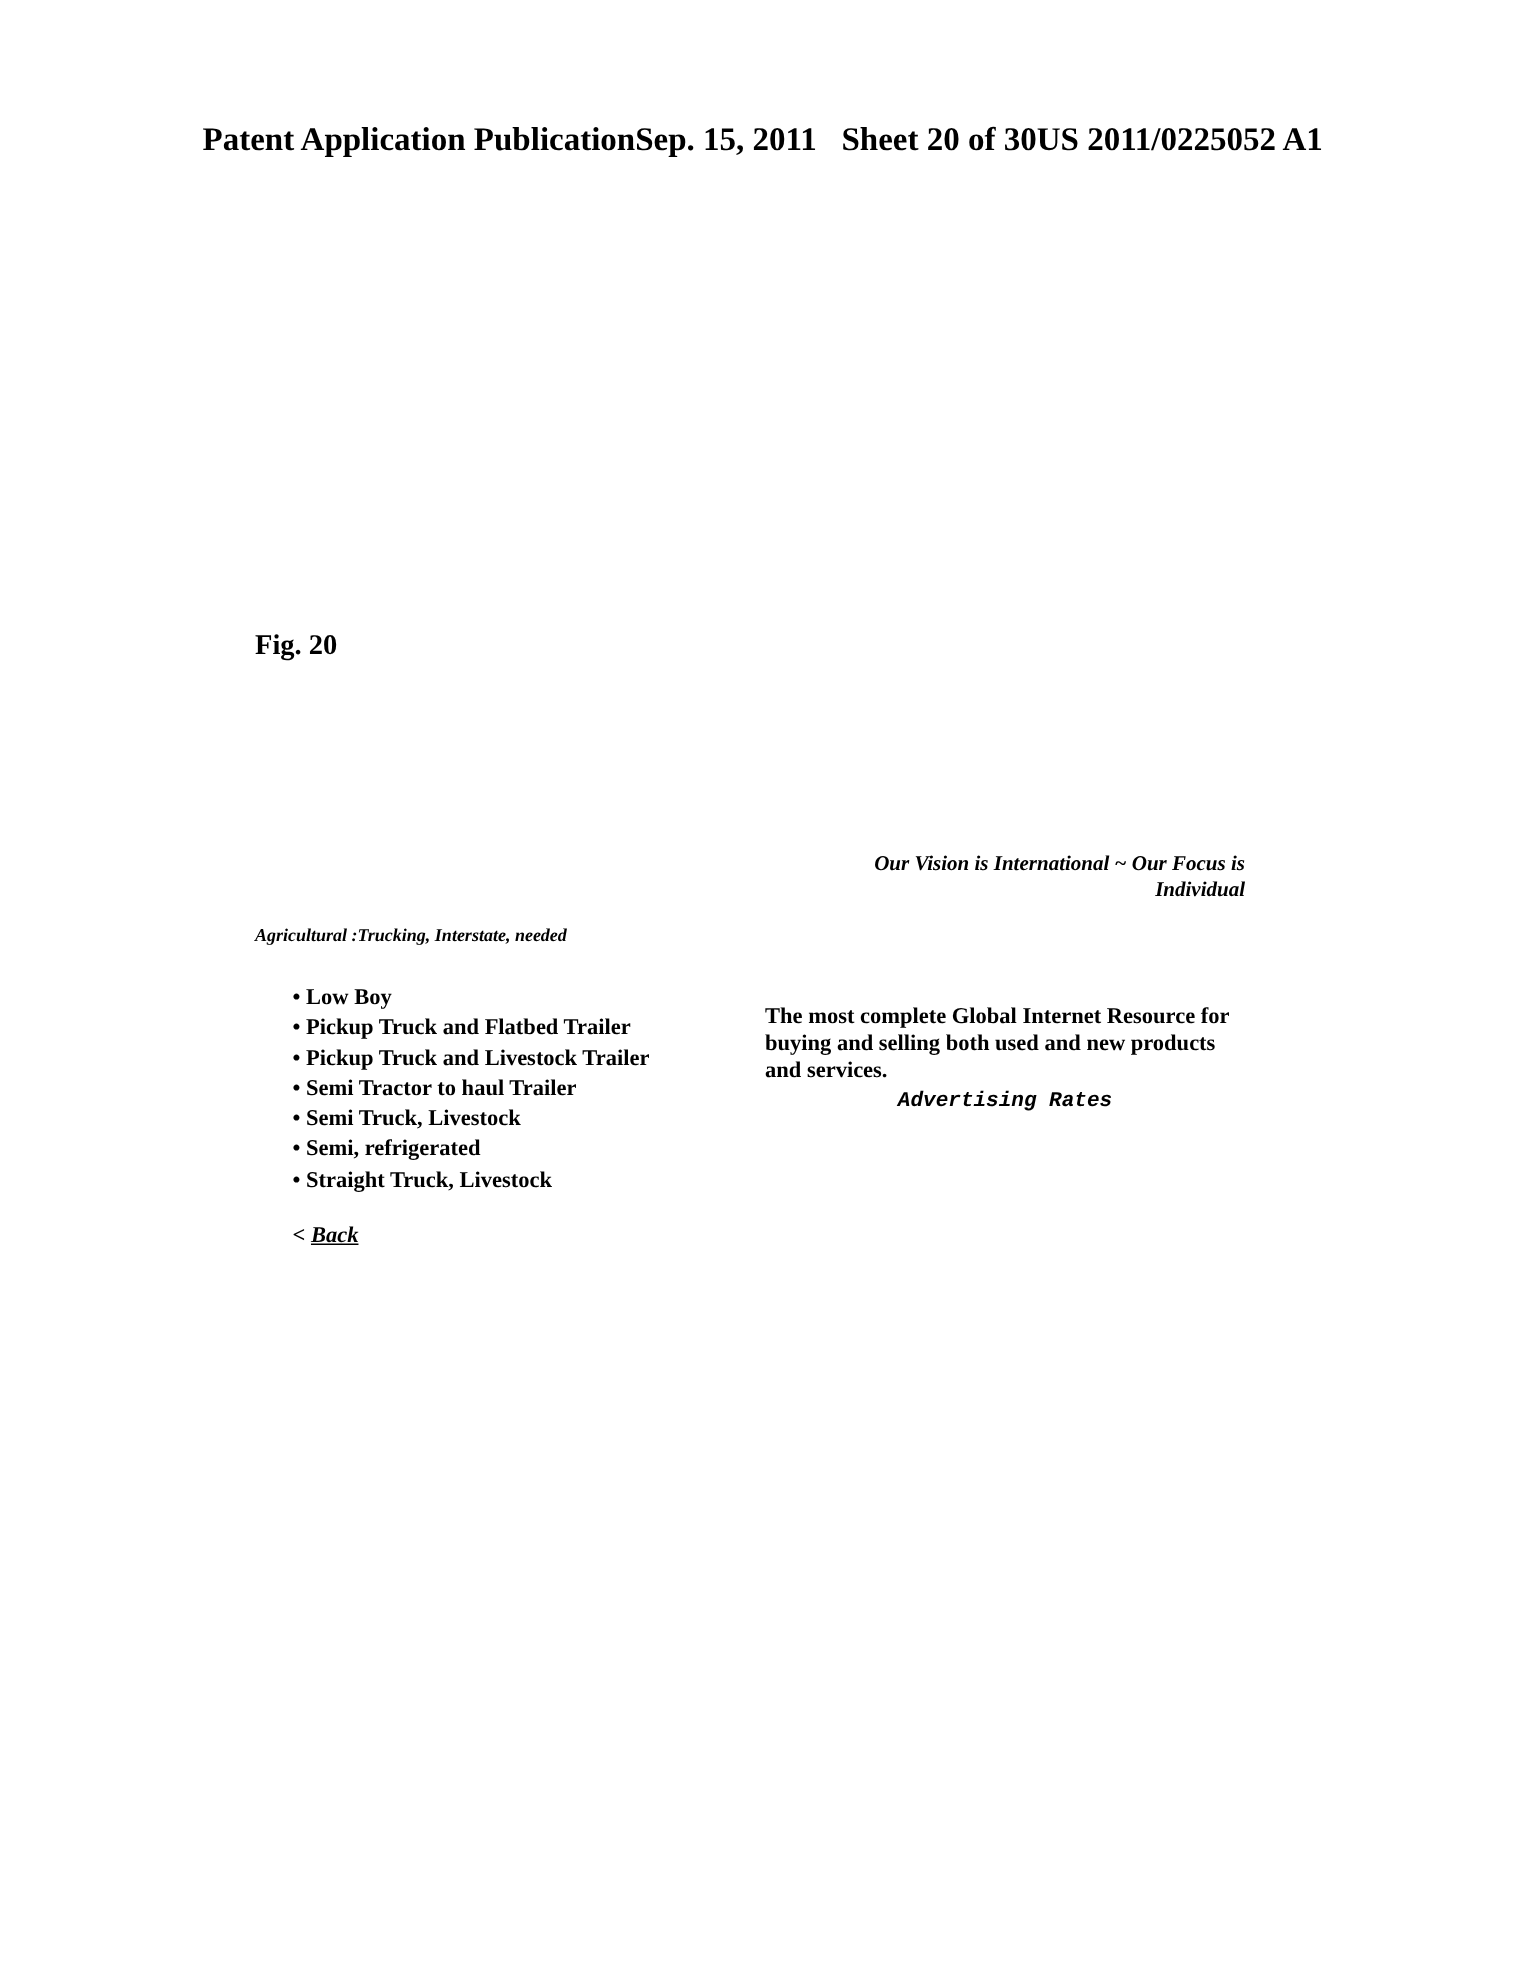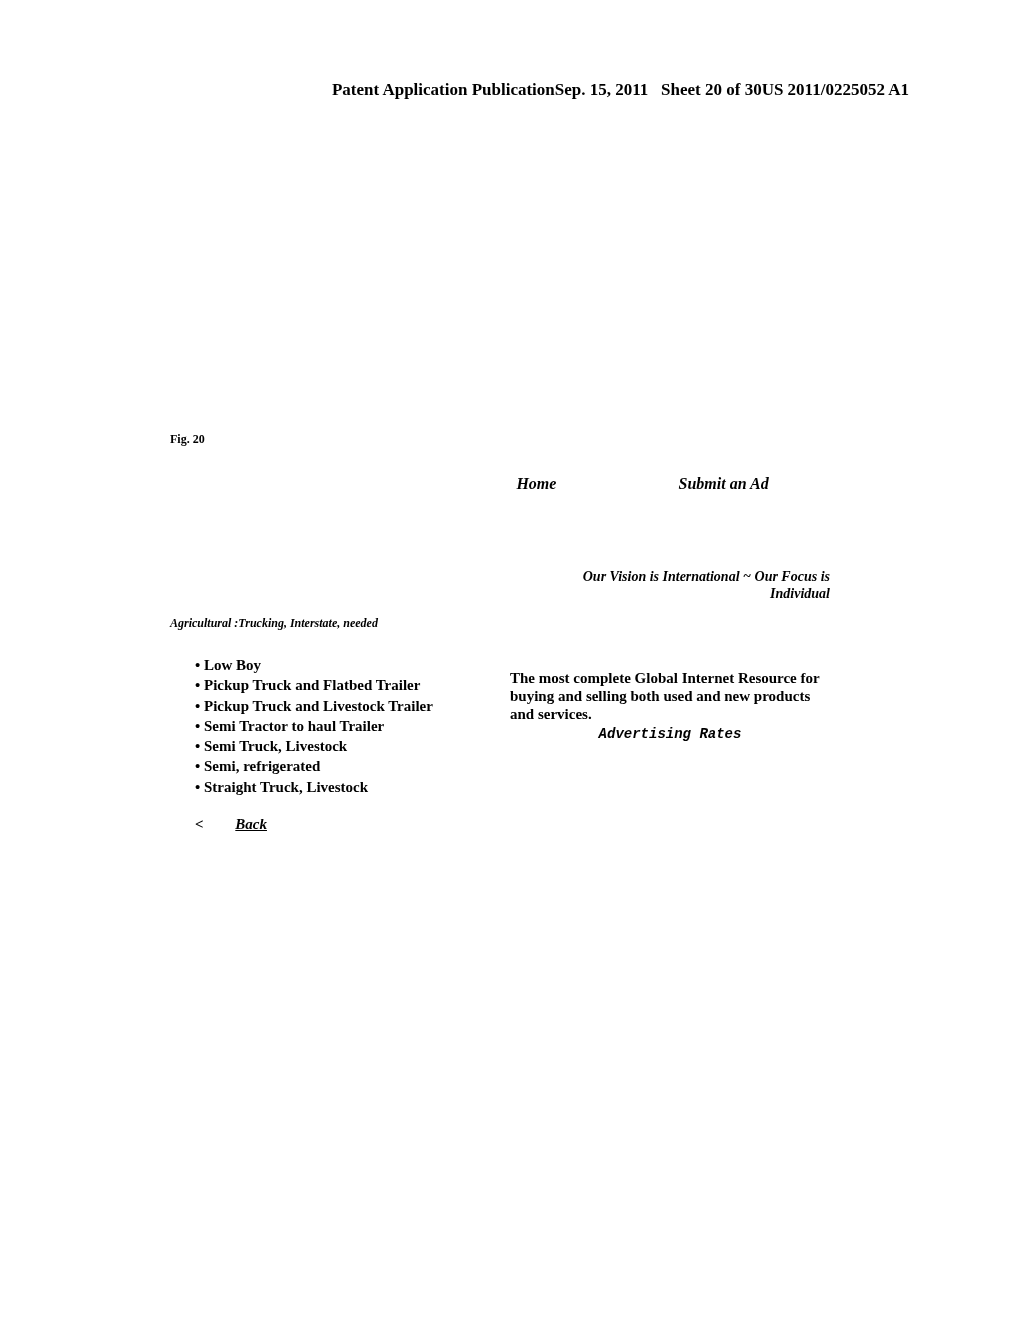--- a/index.html
+++ b/index.html
@@ -11,39 +11,39 @@
       height: 1320px;
       position: relative;
       color: #000;
     }
     .header-bar {
       position: absolute;
       top: 80px;
       left: 115px;
       right: 115px;
       display: flex;
-      justify-content: flex-end;
-      font-size: 17px;
+      justify-content: flex-start;
+      font-size: 22px;
       font-weight: bold;
       margin-left: 20px;
     }
     .header-left {
       white-space: pre;
     }
     .header-center {
       white-space: pre;
     }
     .header-right {
       white-space: pre;
     }
     .fig-label {
       position: absolute;
-      top: 432px;
+      top: 420px;
       left: 170px;
-      font-size: 12px;
+      font-size: 19px;
       font-weight: bold;
     }
     .nav-links {
       position: absolute;
       top: 475px;
       left: 450px;
       width: 360px;
       font-style: italic;
       font-weight: bold;
       font-size: 16px;
@@ -86,21 +86,20 @@
     .back-link {
       position: absolute;
       top: 816px;
       left: 195px;
       font-style: italic;
       font-weight: bold;
       font-size: 15px;
     }
     .back-link .back-text {
       text-decoration: underline;
-      margin-left: 28px;
     }
     .tagline {
       position: absolute;
       top: 569px;
       left: 520px;
       width: 310px;
       font-style: italic;
       font-weight: bold;
       font-size: 14px;
       text-align: right;
@@ -132,24 +131,20 @@
 
 <div class="header-bar">
   <div class="header-left">Patent Application Publication</div>
   <div class="header-center">Sep. 15, 2011   Sheet 20 of 30</div>
   <div class="header-right">US 2011/0225052 A1</div>
 </div>
 
 <div class="fig-label">Fig. 20</div>
 
 <div class="nav-links">
-  <div class="nav-row">
-    <div class="nav-item nav-col-left">Home</div>
-    <div class="nav-item nav-col-right">Submit an Ad</div>
-  </div>
 </div>
 
 <div class="category-heading">Agricultural :Trucking, Interstate, needed</div>
 
 <div class="category-list">
   <div class="item">Low Boy</div>
   <div class="item">Pickup Truck and Flatbed Trailer</div>
   <div class="item">Pickup Truck and Livestock Trailer</div>
   <div class="item">Semi Tractor to haul Trailer</div>
   <div class="item">Semi Truck, Livestock</div>

